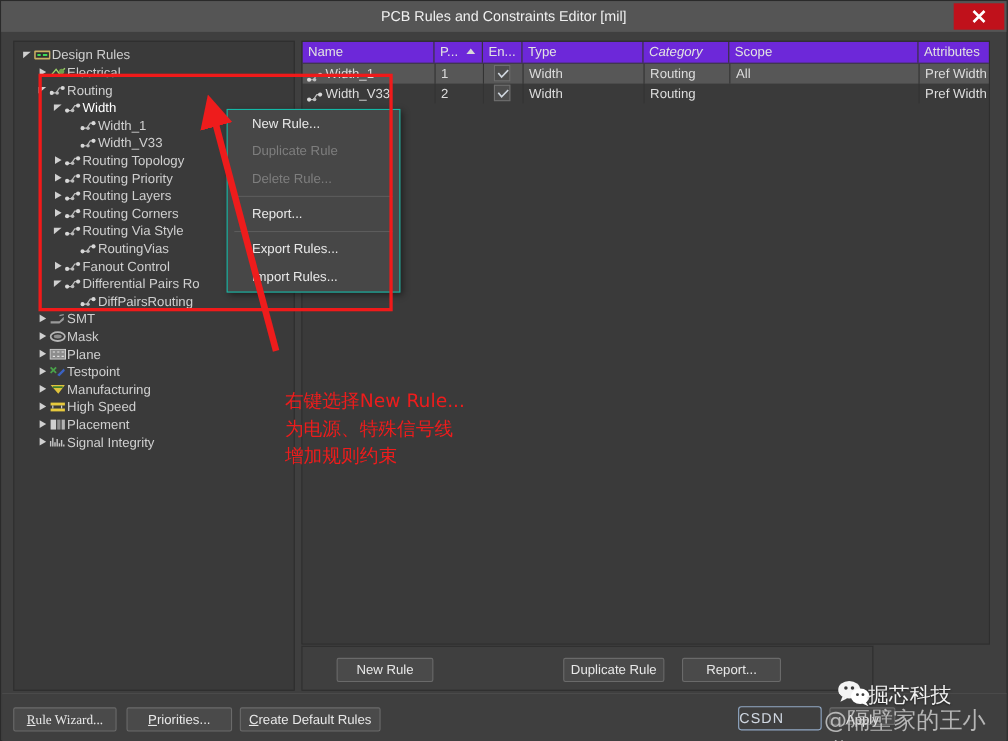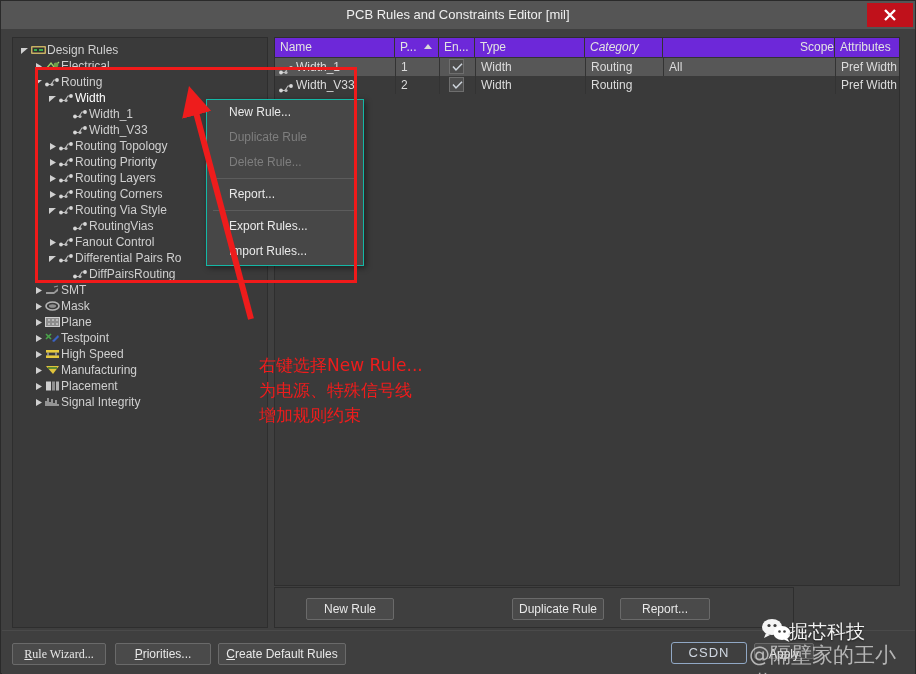--- a/index.html
+++ b/index.html
@@ -88,21 +88,21 @@
             font-family:"DejaVu Sans","Liberation Sans",sans-serif;}
 
   
   .wm{position:absolute;z-index:60;pointer-events:none;}
   .wm-brand{left:788px;top:618px;color:#f2f2f2;font-size:19px;
             font-family:"DejaVu Sans","Liberation Sans",sans-serif;
             text-shadow:0 1px 2px rgba(0,0,0,.6);}
   .wm-user{left:748px;top:640px;color:#cfcfcf;font-size:21px;opacity:.82;
            font-family:"DejaVu Sans","Liberation Sans",sans-serif;}
   .wm-csdn{left:670px;top:641px;width:74px;height:20px;border:1px solid #9ab4d4;
-           border-radius:3px;color:#dfe7f2;font-size:13px;text-align:center;
+           border-radius:3px;color:#dfe7f2;font-size:13px;text-align:left;
            line-height:20px;letter-spacing:1px;opacity:.9;}
   .wm-wechat{left:760px;top:617px;width:30px;height:24px;}
 </style>
 </head>
 <body>
 
 <div class="window">
 
   <div class="titlebar">
     <div class="titlebar-text">PCB Rules and Constraints Editor [mil]</div>
@@ -245,30 +245,30 @@
         <div class="trow"><span style="display: inline-block; width: 20px; height: 16px;"></span><span class="exp"><svg width="9" height="9" viewBox="0 0 9 9" style="vertical-align:middle">
               <path d="M2 1 L8 4.5 L2 8 z" fill="#d0d0d0"></path>
             </svg></span><span class="ticon"><svg class="ic-net" viewBox="0 0 15 10">
               <path d="M1 1 L6 6" stroke="#4aa34a" stroke-width="1.6"></path>
               <path d="M1 6 L6 1" stroke="#4aa34a" stroke-width="1.6"></path>
               <path d="M7 8 L13 2 L14 4 L9 9 z" fill="#3a62c4"></path>
             </svg></span><span class="tlabel">Testpoint</span></div>
         <div class="trow"><span style="display: inline-block; width: 20px; height: 16px;"></span><span class="exp"><svg width="9" height="9" viewBox="0 0 9 9" style="vertical-align:middle">
               <path d="M2 1 L8 4.5 L2 8 z" fill="#d0d0d0"></path>
             </svg></span><span class="ticon"><svg class="ic-net" viewBox="0 0 15 10">
+              <path d="M1 1 H14 L8 9 z" fill="#e0c33c"></path>
+              <path d="M3 3 H12" stroke="#3f7f2f" stroke-width="1.6"></path>
+            </svg></span><span class="tlabel">Manufacturing</span></div>
+        <div class="trow"><span style="display: inline-block; width: 20px; height: 16px;"></span><span class="exp"><svg width="9" height="9" viewBox="0 0 9 9" style="vertical-align:middle">
+              <path d="M2 1 L8 4.5 L2 8 z" fill="#d0d0d0"></path>
+            </svg></span><span class="ticon"><svg class="ic-net" viewBox="0 0 15 10">
               <rect x="1" y="1" width="13" height="2.6" fill="#e6c93d"></rect>
               <rect x="1" y="6.4" width="13" height="2.6" fill="#e6c93d"></rect>
               <path d="M3 3.6 v2.8 M11 3.6 v2.8" stroke="#cfcfcf" stroke-width="1.1"></path>
             </svg></span><span class="tlabel">High Speed</span></div>
-        <div class="trow"><span style="display: inline-block; width: 20px; height: 16px;"></span><span class="exp"><svg width="9" height="9" viewBox="0 0 9 9" style="vertical-align:middle">
-              <path d="M2 1 L8 4.5 L2 8 z" fill="#d0d0d0"></path>
-            </svg></span><span class="ticon"><svg class="ic-net" viewBox="0 0 15 10">
-              <path d="M1 1 H14 L8 9 z" fill="#e0c33c"></path>
-              <path d="M3 3 H12" stroke="#3f7f2f" stroke-width="1.6"></path>
-            </svg></span><span class="tlabel">Manufacturing</span></div>
         <div class="trow"><span style="display: inline-block; width: 20px; height: 16px;"></span><span class="exp"><svg width="9" height="9" viewBox="0 0 9 9" style="vertical-align:middle">
               <path d="M2 1 L8 4.5 L2 8 z" fill="#d0d0d0"></path>
             </svg></span><span class="ticon"><svg class="ic-net" viewBox="0 0 15 10">
               <rect x="1" y="0.5" width="5" height="9" fill="#cfcfcf"></rect>
               <rect x="7" y="0.5" width="3" height="9" fill="#8f8f8f"></rect>
               <rect x="11" y="0.5" width="3" height="9" fill="#b2b2b2"></rect>
             </svg></span><span class="tlabel">Placement</span></div>
         <div class="trow"><span style="display: inline-block; width: 20px; height: 16px;"></span><span class="exp"><svg width="9" height="9" viewBox="0 0 9 9" style="vertical-align:middle">
               <path d="M2 1 L8 4.5 L2 8 z" fill="#d0d0d0"></path>
             </svg></span><span class="ticon"><svg class="ic-net" viewBox="0 0 15 10">
@@ -277,21 +277,21 @@
       </div>
   </div>
 
   <div class="table-panel">
     <div class="thead" id="table-head">
         <div class="th" style="left: 0px; width: 120px;"><span>Name</span></div>
         <div class="th" style="left: 120px; width: 44px;"><span>P...</span><div class="sortarrow"></div></div>
         <div class="th" style="left: 164px; width: 36px;"><span>En...</span></div>
         <div class="th" style="left: 200px; width: 110px;"><span>Type</span></div>
         <div class="th" style="left: 310px; width: 78px; font-style: italic;"><span>Category</span></div>
-        <div class="th" style="left: 388px; width: 172px; text-align: right;"><span>Scope</span></div>
+        <div class="th" style="left: 388px; width: 172px;"><span>Scope</span></div>
         <div class="th" style="left: 560px; width: 66px;"><span>Attributes</span></div>
       </div>
     <div id="table-body">
         <div class="trowr selrow" style="top: 20px;">
           <div class="td" style="left: 0px; width: 120px; padding-left: 21px;"><span class="rowicon">
               <svg class="ic-net" viewBox="0 0 15 10">
                 <path d="M2 7.5 h4 l3 -4.5 h4" stroke="#b9b9b9" stroke-width="1.1" fill="none"></path>
                 <circle cx="2" cy="7.5" r="1.9" fill="#d8d8d8"></circle>
                 <circle cx="7" cy="7.5" r="1.6" fill="#bdbdbd"></circle>
                 <circle cx="12" cy="3" r="1.9" fill="#d8d8d8"></circle>

